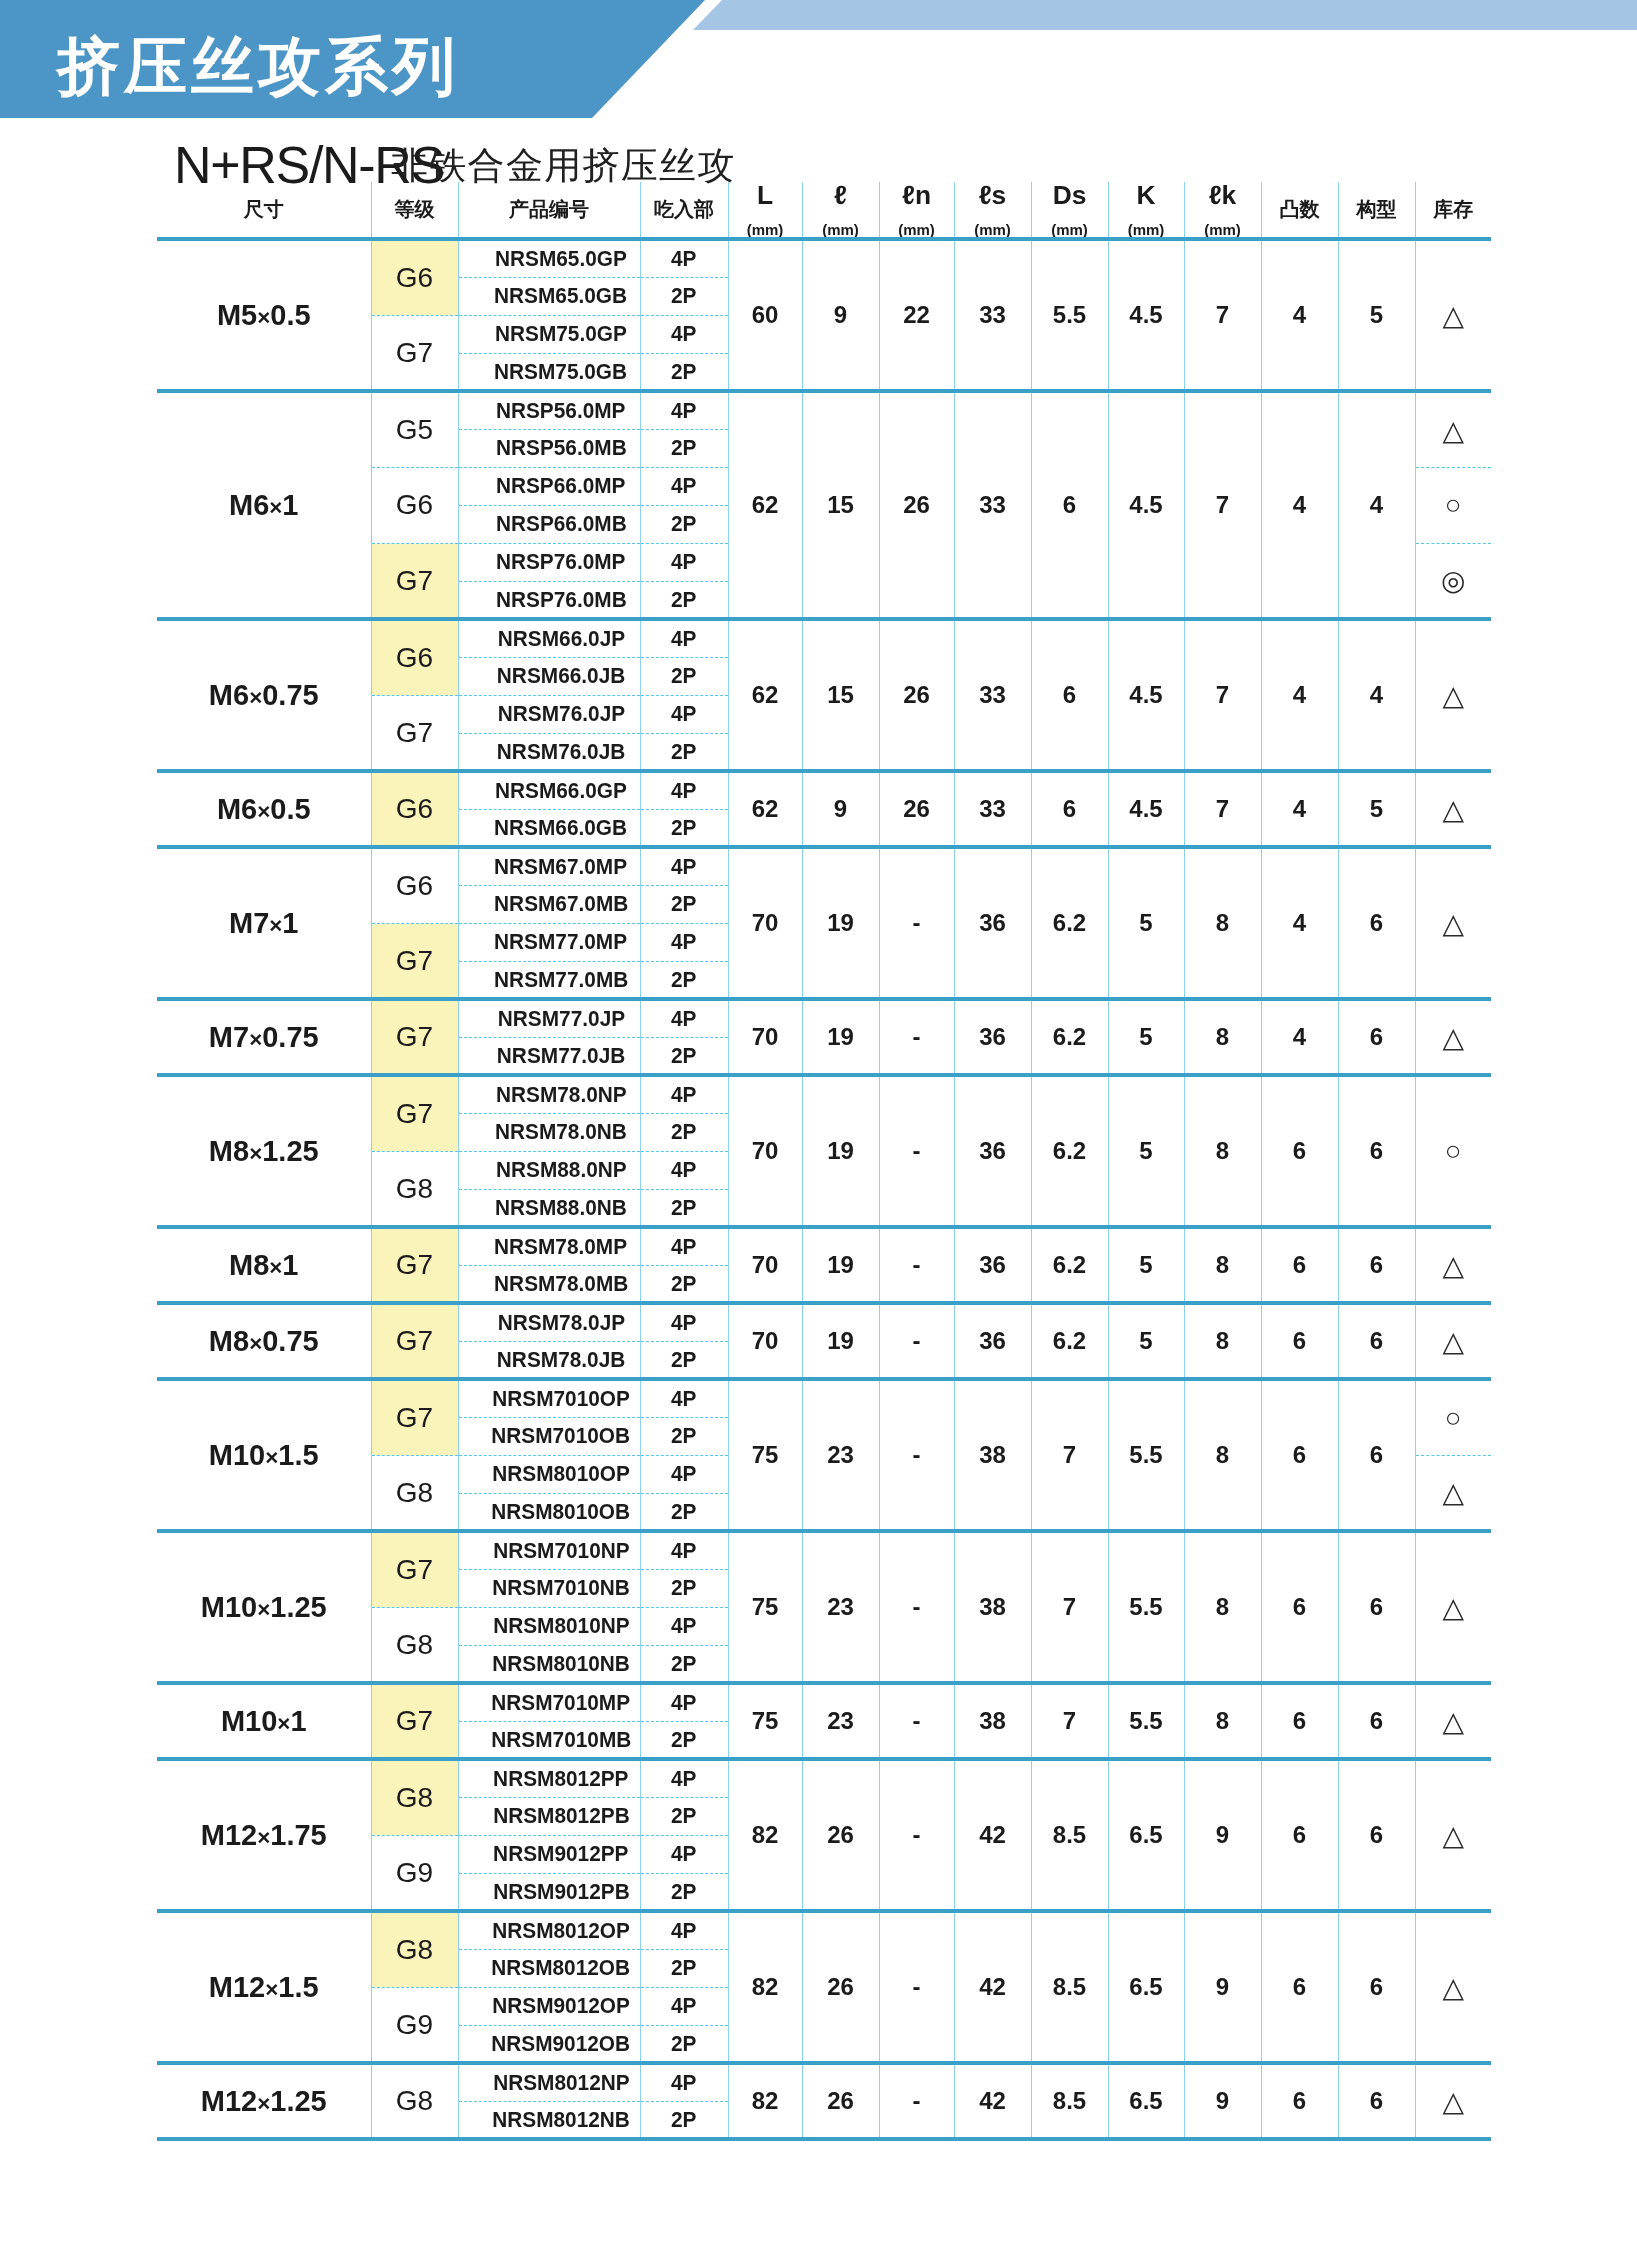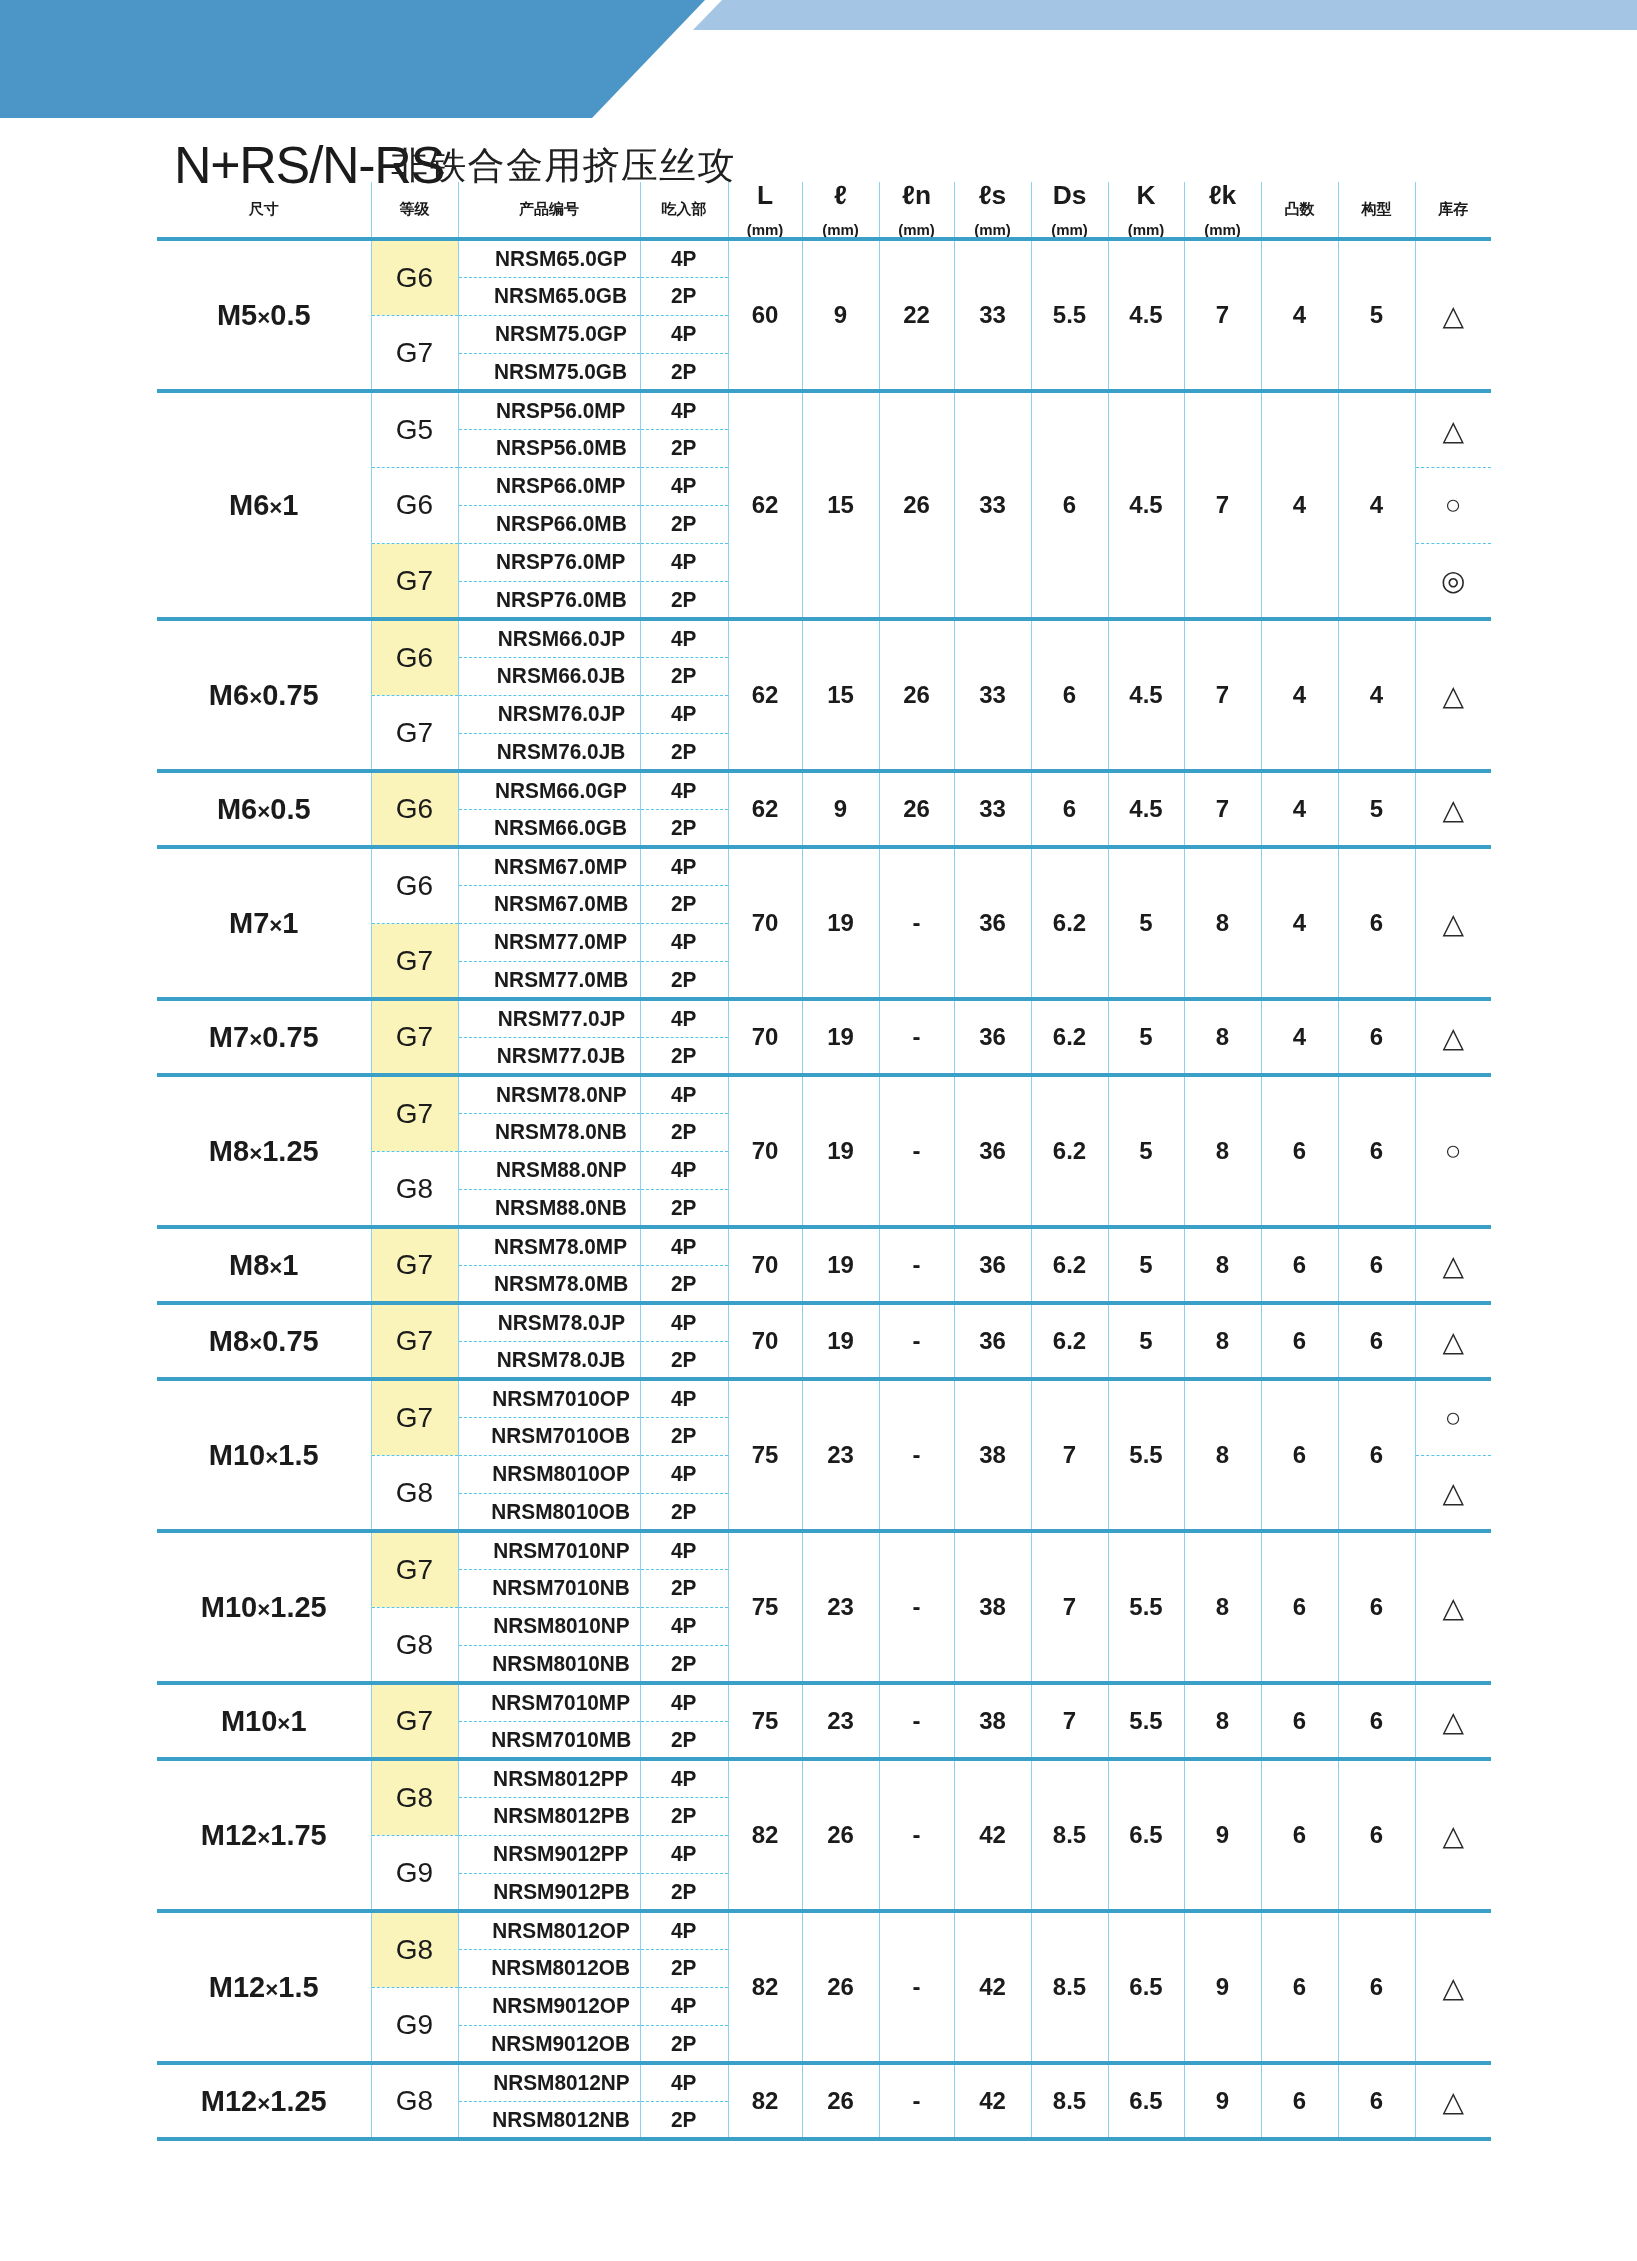--- a/index.html
+++ b/index.html
@@ -26,39 +26,40 @@
 
   
   #tablewrap{position:absolute;left:157px;top:182px;}
   table{border-collapse:collapse;table-layout:fixed;width:1333px;border-bottom:4px solid var(--rule);}
   th,td{padding:0;text-align:center;vertical-align:middle;color:var(--ink);overflow:hidden;}
   thead th{height:53px;border-bottom:4px solid var(--rule);font-weight:700;}
   tbody{border-top:4px solid var(--rule);}
   tbody tr{height:38px;}
   .bl{border-left:1.3px solid var(--grid);}
   .dt{border-top:1.3px dashed var(--dash);}
-  .h-cn{font-size:15px;}
+  .h-cn{font-size:20px;}
   .h-sym{font-size:26.4px;line-height:1.0;}
   .h-unit{display:block;font-size:15px;line-height:1.0;margin-top:14px;}
   .size-cell{font-size:29px;font-weight:700;letter-spacing:0px;}
   .size-x{font-size:22.4px;}
   .grade-cell{font-size:28px;font-weight:400;}
   .hl{background:var(--hl);}
   .code-cell{font-size:22.4px;font-weight:700;padding-left:24px;}
   .code-cell span,.chamfer-cell span{display:inline-block;transform:scaleX(.93);}
   .chamfer-cell{font-size:22.4px;font-weight:700;}
   .num-cell{font-size:24px;font-weight:700;}
   .stock-cell{font-size:28px;font-weight:400;color:#2a2a2a;}
 </style>
 </head>
 <body>
 
 <div id="page">
   <div id="top-band"></div>
   <div id="banner"></div>
+  <div id="banner-title">挤压丝攻系列</div>
 
   <div id="series-code">N+RS/N-RS</div>
   <div id="series-subtitle">非铁合金用挤压丝攻</div>
 
   <div id="tablewrap">
     <table id="spec-table">
       <colgroup id="cols">
           <col style="width: 214px;">
           <col style="width: 87px;">
           <col style="width: 182px;">

